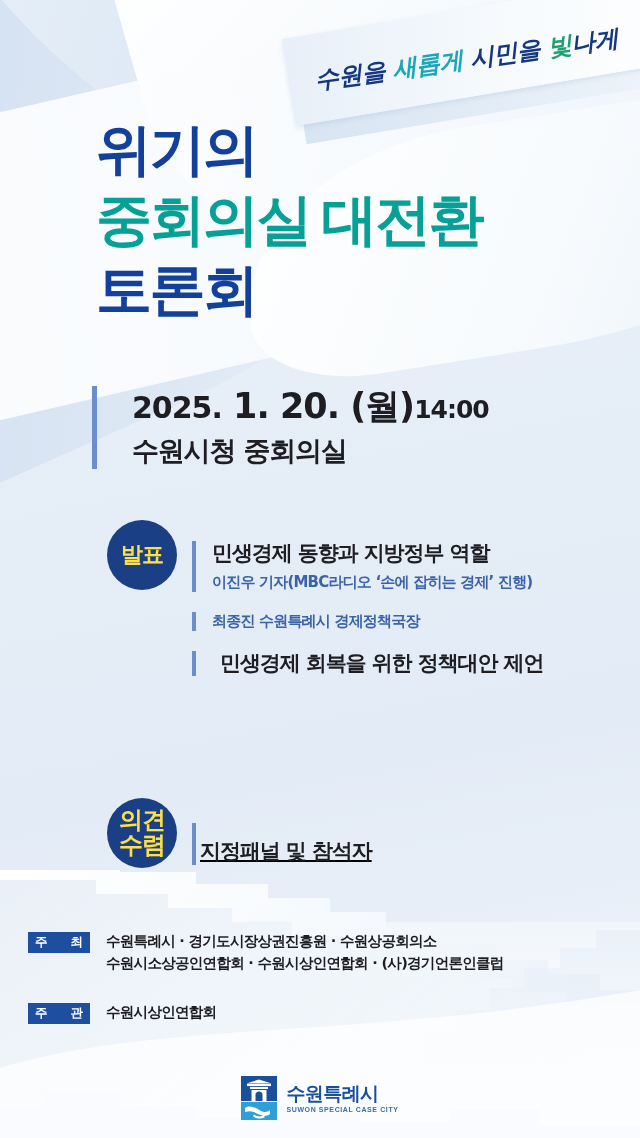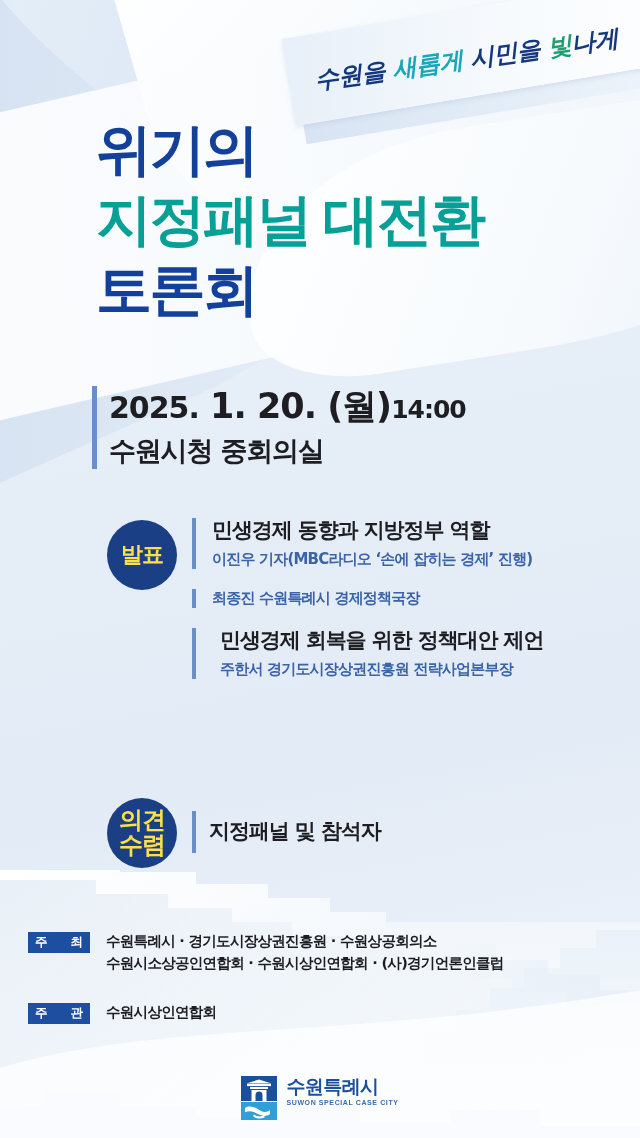--- a/index.html
+++ b/index.html
@@ -129,36 +129,36 @@
     z-index: 4;
   }
 
   .title-block {
     position: absolute;
     top: 122px;
     left: 96px;
     line-height: 1.0;
   }
   .title-line {
-    font-family: Liberation Sans, sans-serif;
+    font-family: Liberation Serif, serif;
     font-weight: 700;
     font-size: 56px;
     letter-spacing: -2.5px;
     margin-bottom: 14px;
     white-space: nowrap;
   }
   .t-l1 { color: #12409a; }
   .t-l2 { color: #06a096; }
   .t-l3 { color: #12409a; }
 
   .datebox {
     position: absolute;
     top: 386px;
     left: 92px;
-    padding-left: 12px;
+    padding-left: 35px;
     border-left: 5px solid #6a8dcb;
   }
   .date-line {
     font-family: "DejaVu Sans", sans-serif;
     font-weight: 700;
     color: #1d1d22;
     font-size: 30px;
     letter-spacing: -1px;
     white-space: nowrap;
     line-height: 1.18;
@@ -205,21 +205,21 @@
     align-items: center;
     justify-content: center;
     font-family: "DejaVu Sans", sans-serif;
     font-weight: 700;
     font-size: 22px;
     letter-spacing: -1px;
     line-height: 1.05;
   }
   .badge-circle.two-line { font-size: 24px; }
 
-  .items-col { flex: 1 1 auto; }
+  .items-col { flex: 1 1 auto; margin-top: 23px; }
 
   .prog-item {
     padding-left: 16px;
     border-left: 4px solid #6a8dcb;
     margin-bottom: 20px;
   }
   .prog-item:last-child { margin-bottom: 0; padding-left: 24px; }
   .prog-title {
     font-family: "DejaVu Sans", sans-serif;
     font-weight: 700;
@@ -242,24 +242,25 @@
   .opinion-group {
     position: absolute;
     top: 796px;
     left: 92px;
     width: 500px;
     display: flex;
     align-items: center;
   }
   .opinion-group .prog-item {
     margin-bottom: 0;
-    padding-left: 13px;
-    display: flex;
-    align-items: center;
+    padding-left: 4px;
+    display: flex;
+    align-items: flex-end;
     min-height: 42px;
+    text-decoration: underline;
   }
 
   
   .footer {
     position: absolute;
     left: 28px;
     top: 930px;
     z-index: 6;
     width: 590px;
   }
@@ -297,20 +298,21 @@
     white-space: nowrap;
   }
 
   
   .city-logo {
     position: absolute;
     left: 0; right: 0;
     bottom: 18px;
     display: flex;
     justify-content: center;
+    align-items: center;
     z-index: 7;
   }
   .logo-mark {
     width: 36px; height: 44px;
     position: relative;
     margin-right: 9px;
   }
   .logo-mark .mark-top {
     position: absolute;
     top: 0; left: 0;
@@ -402,21 +404,21 @@
   </div>
 
   <div class="tagline">
     <span class="t-navy">수원을 </span><span class="t-teal">새롭게 </span><span class="t-navy">시민을 </span><span class="t-green">빛</span><span class="t-navy">나게</span>
   </div>
 
   <div class="content">
 
     <div class="title-block">
       <div class="title-line t-l1">위기의</div>
-      <div class="title-line t-l2">지정패널 대전환</div>
+      <div class="title-line t-l2">중회의실 대전환</div>
       <div class="title-line t-l3">토론회</div>
     </div>
 
     <div class="datebox">
       <div class="date-line">
         <span>2025.</span><span class="d-big"> 1. </span><span class="d-big">20. </span><span class="d-big">(월)</span><span class="d-time">14:00</span>
       </div>
       <div class="venue-line">수원시청 중회의실</div>
     </div>
 
@@ -431,21 +433,20 @@
             <div class="prog-title">민생경제 동향과 지방정부 역할</div>
             <div class="prog-speaker">이진우 기자(MBC라디오 ‘손에 잡히는 경제’ 진행)</div>
           </div>
 
           <div class="prog-item">
             <div class="prog-speaker">최종진 수원특례시 경제정책국장</div>
           </div>
 
           <div class="prog-item">
             <div class="prog-title">민생경제 회복을 위한 정책대안 제언</div>
-            <div class="prog-speaker">주한서 경기도시장상권진흥원 전략사업본부장</div>
           </div>
 
         </div>
       </div>
     </div>
 
     <div class="opinion-group">
       <div class="badge-col">
         <div class="badge-circle two-line">
           <span>의견</span>

